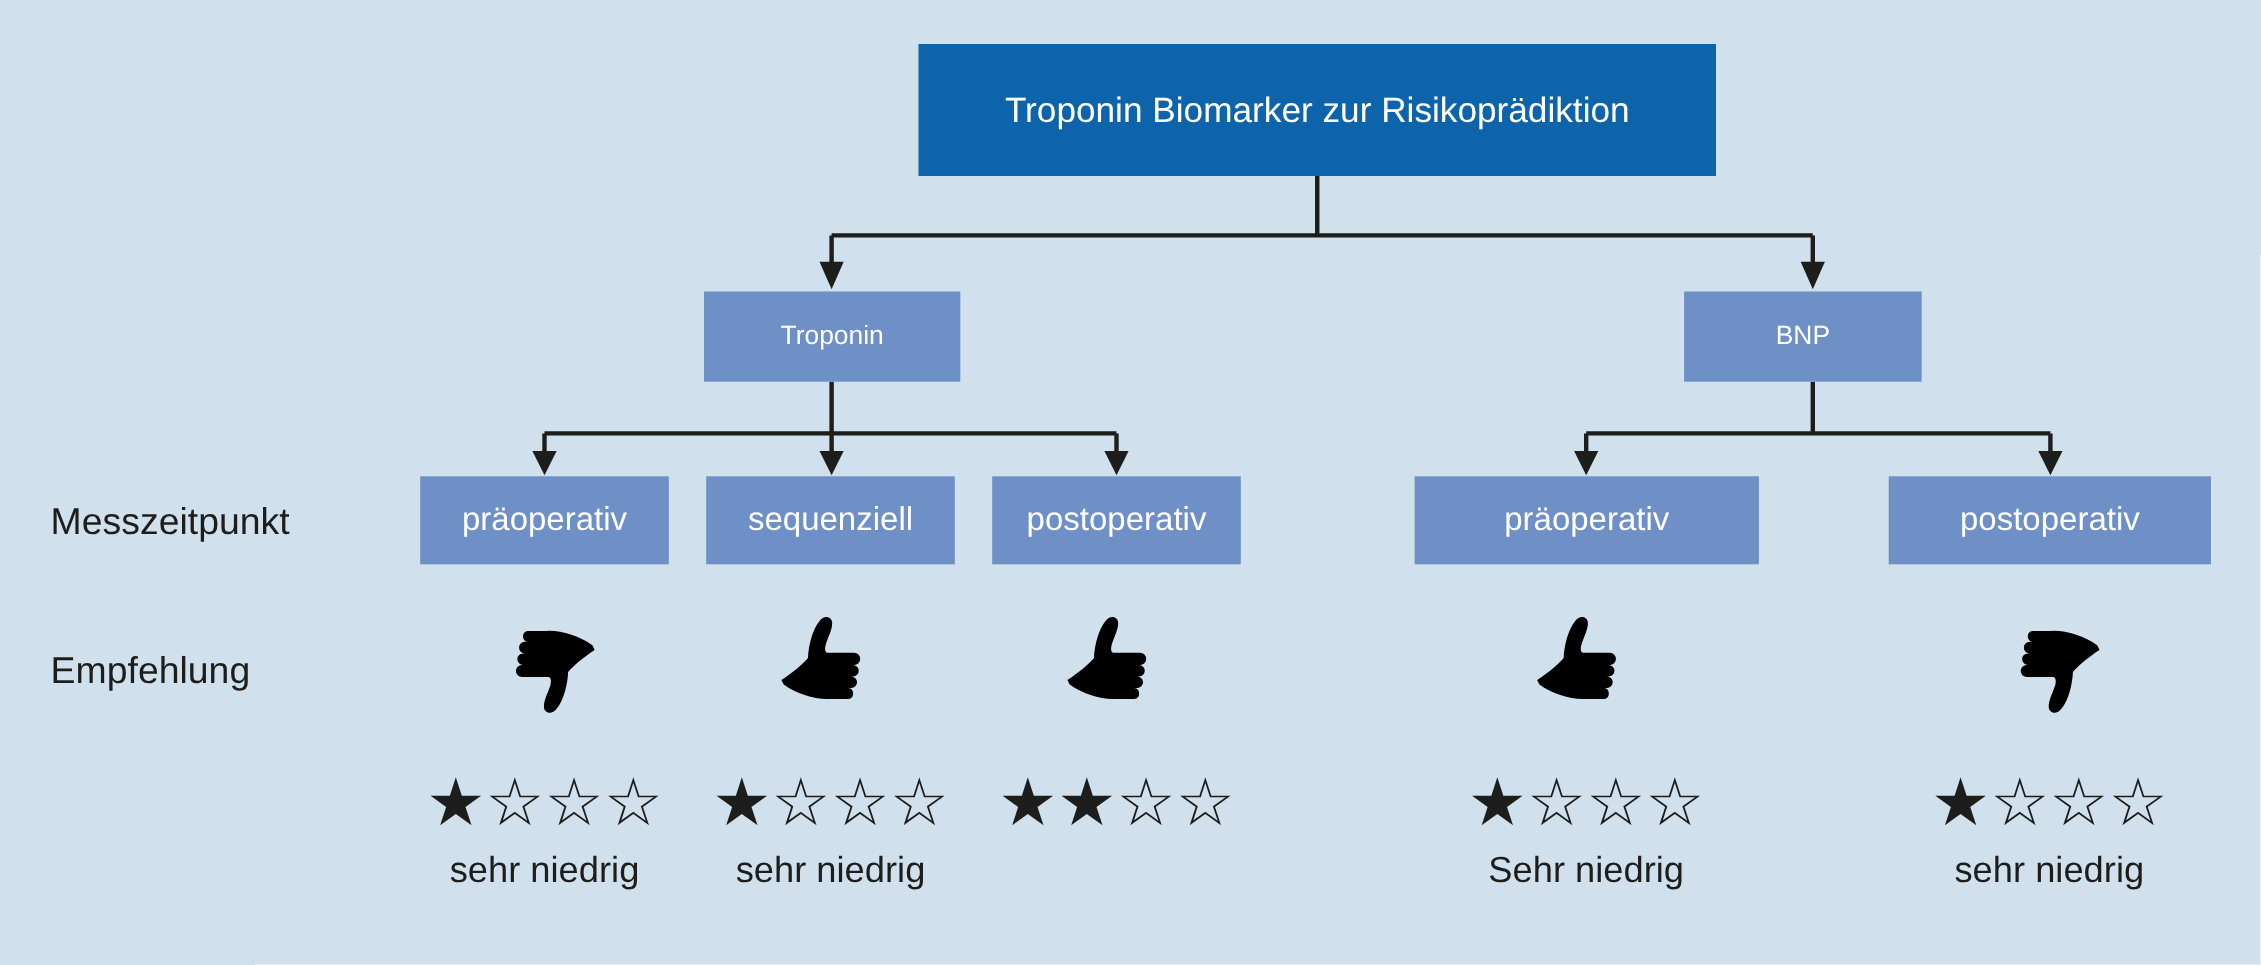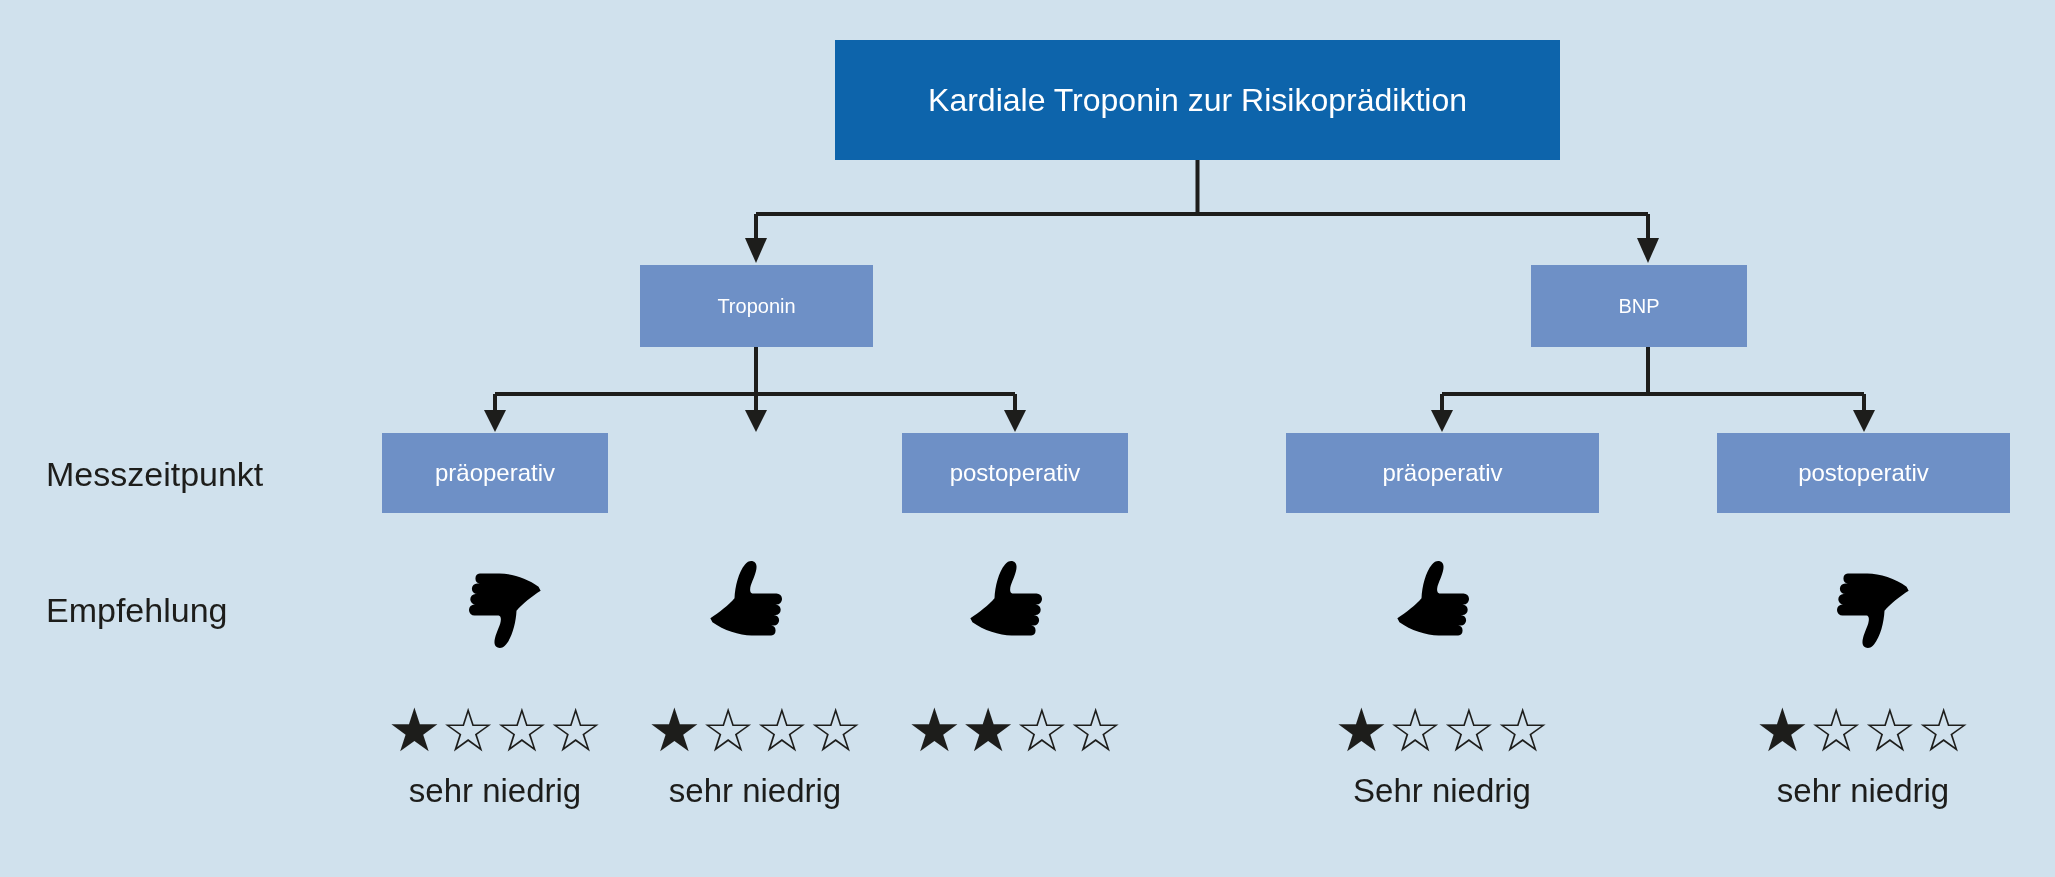--- a/index.html
+++ b/index.html
@@ -10,22 +10,22 @@
     font-family:"Liberation Sans", sans-serif;
     overflow:hidden;
   }
   .connectors{position:absolute;left:0;top:0;width:2055px;height:877px;}
   .box{
     position:absolute;
     display:flex;align-items:center;justify-content:center;
     color:#ffffff;text-align:center;
   }
   .box.root{background:#0d64ab;font-size:32px;}
-  .box.l2{background:#6e90c6;font-size:20px;}
-  .box.l3{background:#6e90c6;font-size:24px;}
+  .box.l2{background:#6e90c6;font-size:24px;}
+  .box.l3{background:#6e90c6;font-size:30px;}
   .rowlabel{
     position:absolute;left:46px;
     font-size:34px;color:#1d1d1b;
     height:44px;display:flex;align-items:center;
   }
   .thumb{position:absolute;width:110px;height:110px;}
   .thumb svg{width:105px;height:105px;display:block;margin:0 auto;}
   .thumb.down svg{transform:rotate(180deg);}
   .stars{
     position:absolute;width:320px;top:698px;
@@ -62,35 +62,38 @@
       <polygon points="1637,238 1659,238 1648,263"></polygon>
       <polygon points="484,410 506,410 495,432"></polygon>
       <polygon points="745,410 767,410 756,432"></polygon>
       <polygon points="1004,410 1026,410 1015,432"></polygon>
       <polygon points="1431,410 1453,410 1442,432"></polygon>
       <polygon points="1853,410 1875,410 1864,432"></polygon>
     </g>
   </svg>
 
   <div class="box root" style="left:835px;top:40px;width:725px;height:120px">
-    <span>Kardiale Troponin zur Risikoprädiktion</span>
+    <span>Troponin Biomarker zur Risikoprädiktion</span>
   </div>
 
   <div class="box l2" style="left:640px;top:265px;width:233px;height:82px">
     <span>Troponin</span>
   </div>
   <div class="box l2" style="left:1531px;top:265px;width:216px;height:82px">
     <span>BNP</span>
   </div>
 
   <div class="rowlabel" style="top:588px">Empfehlung</div>
   <div class="rowlabel" style="top:452px">Messzeitpunkt</div>
 
   <div class="box l3" style="left:382px;top:433px;width:226px;height:80px">
     <span>präoperativ</span>
+  </div>
+  <div class="box l3" style="left:642px;top:433px;width:226px;height:80px">
+    <span>sequenziell</span>
   </div>
   <div class="box l3" style="left:902px;top:433px;width:226px;height:80px">
     <span>postoperativ</span>
   </div>
   <div class="box l3" style="left:1286px;top:433px;width:313px;height:80px">
     <span>präoperativ</span>
   </div>
   <div class="box l3" style="left:1717px;top:433px;width:293px;height:80px">
     <span>postoperativ</span>
   </div>

